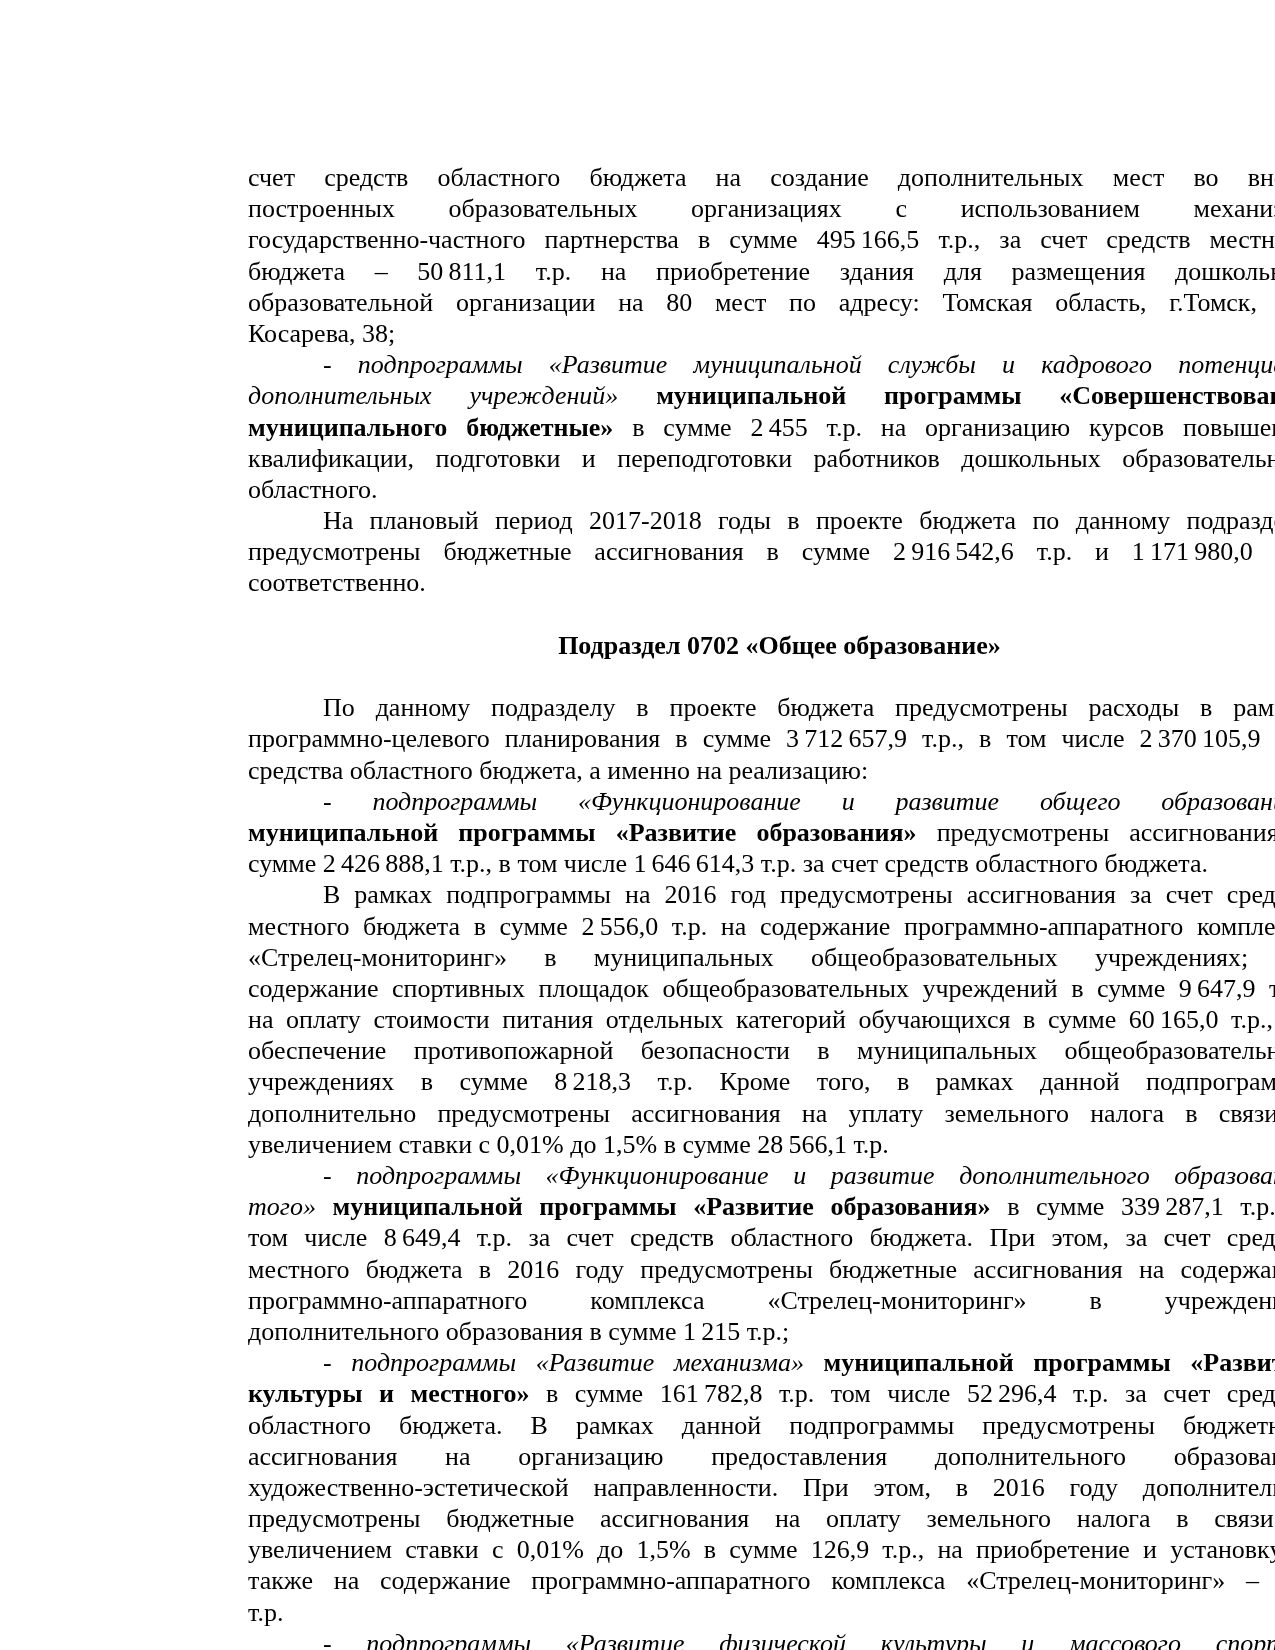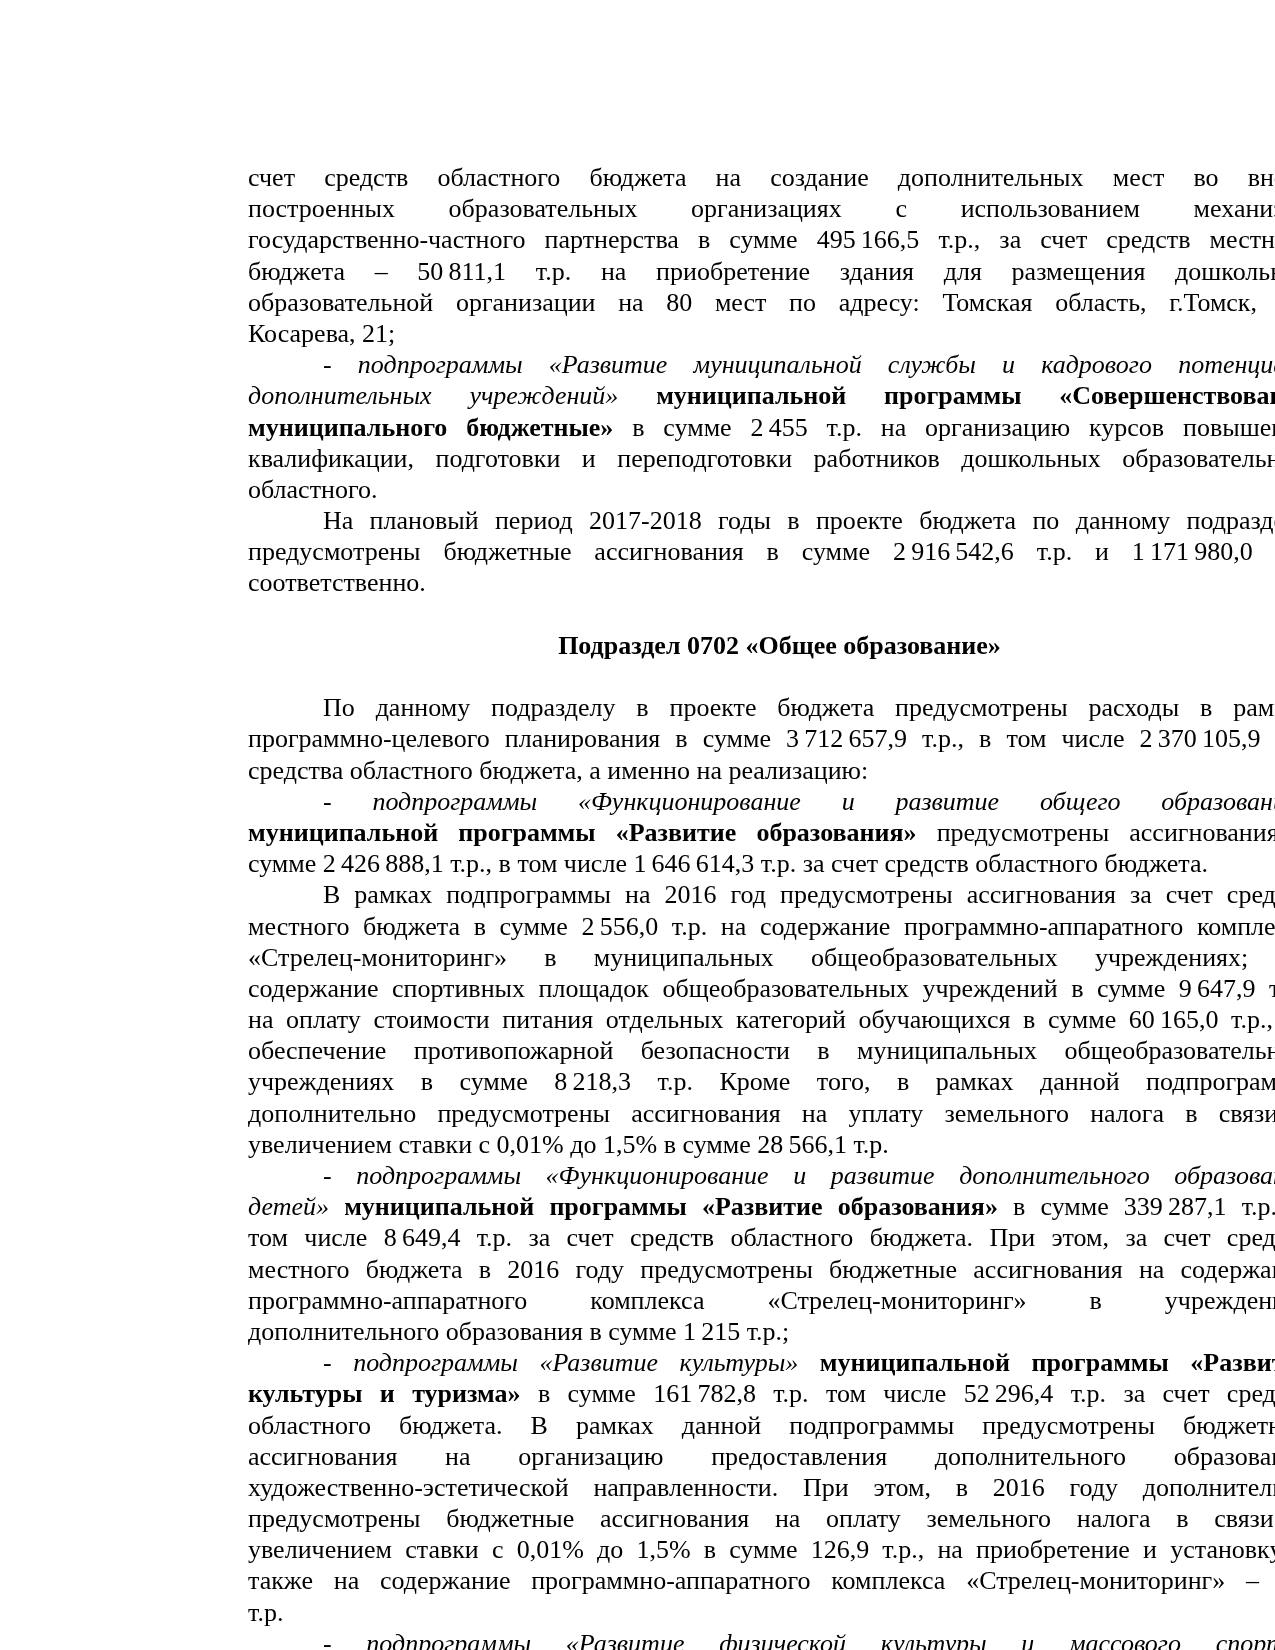--- a/index.html
+++ b/index.html
@@ -39,21 +39,21 @@
 </style>
 </head>
 <body>
 
 <div class="page">
     <div class="line j"><span class="run r">счет средств областного бюджета на создание дополнительных мест во вновь</span></div>
     <div class="line j"><span class="run r">построенных образовательных организациях с использованием механизма</span></div>
     <div class="line j"><span class="run r">государственно-частного партнерства в сумме 495 166,5 т.р., за счет средств местного</span></div>
     <div class="line j"><span class="run r">бюджета – 50 811,1 т.р. на приобретение здания для размещения дошкольной</span></div>
     <div class="line j"><span class="run r">образовательной организации на 80 мест по адресу: Томская область, г.Томск, ул.</span></div>
-    <div class="line"><span class="run r">Косарева, 21;</span></div>
+    <div class="line"><span class="run r">Косарева, 38;</span></div>
     <div class="line j ind"><span class="run i">- подпрограммы «Развитие муниципальной службы и кадрового потенциала</span></div>
     <div class="line j"><span class="run i">дополнительных учреждений» </span><span class="run b">муниципальной программы «Совершенствование</span></div>
     <div class="line j"><span class="run b">муниципального бюджетные» </span><span class="run r">в сумме 2 455 т.р. на организацию курсов повышения</span></div>
     <div class="line j"><span class="run r">квалификации, подготовки и переподготовки работников дошкольных образовательных</span></div>
     <div class="line"><span class="run r">областного.</span></div>
     <div class="line j ind"><span class="run r">На плановый период 2017-2018 годы в проекте бюджета по данному подразделу</span></div>
     <div class="line j"><span class="run r">предусмотрены бюджетные ассигнования в сумме 2 916 542,6 т.р. и 1 171 980,0 т.р.</span></div>
     <div class="line"><span class="run r">соответственно.</span></div>
     <div class="line blank"></div>
     <div class="line center">Подраздел 0702 «Общее образование»</div>
@@ -67,27 +67,27 @@
     <div class="line j ind"><span class="run r">В рамках подпрограммы на 2016 год предусмотрены ассигнования за счет средств</span></div>
     <div class="line j"><span class="run r">местного бюджета в сумме 2 556,0 т.р. на содержание программно-аппаратного комплекса</span></div>
     <div class="line j"><span class="run r">«Стрелец-мониторинг» в муниципальных общеобразовательных учреждениях; на</span></div>
     <div class="line j"><span class="run r">содержание спортивных площадок общеобразовательных учреждений в сумме 9 647,9 т.р.,</span></div>
     <div class="line j"><span class="run r">на оплату стоимости питания отдельных категорий обучающихся в сумме 60 165,0 т.р., на</span></div>
     <div class="line j"><span class="run r">обеспечение противопожарной безопасности в муниципальных общеобразовательных</span></div>
     <div class="line j"><span class="run r">учреждениях в сумме 8 218,3 т.р. Кроме того, в рамках данной подпрограммы</span></div>
     <div class="line j"><span class="run r">дополнительно предусмотрены ассигнования на уплату земельного налога в связи с</span></div>
     <div class="line"><span class="run r">увеличением ставки с 0,01% до 1,5% в сумме 28 566,1 т.р.</span></div>
     <div class="line j ind"><span class="run i">- подпрограммы «Функционирование и развитие дополнительного образования</span></div>
-    <div class="line j"><span class="run i">детей» </span><span class="run b">муниципальной программы «Развитие образования» </span><span class="run r">в сумме 339 287,1 т.р., в</span></div>
+    <div class="line j"><span class="run i">того» </span><span class="run b">муниципальной программы «Развитие образования» </span><span class="run r">в сумме 339 287,1 т.р., в</span></div>
     <div class="line j"><span class="run r">том числе 8 649,4 т.р. за счет средств областного бюджета. При этом, за счет средств</span></div>
     <div class="line j"><span class="run r">местного бюджета в 2016 году предусмотрены бюджетные ассигнования на содержание</span></div>
     <div class="line j"><span class="run r">программно-аппаратного комплекса «Стрелец-мониторинг» в учреждениях</span></div>
     <div class="line"><span class="run r">дополнительного образования в сумме 1 215 т.р.;</span></div>
-    <div class="line j ind"><span class="run i">- подпрограммы «Развитие культуры» </span><span class="run b">муниципальной программы «Развитие</span></div>
-    <div class="line j"><span class="run b">культуры и туризма» </span><span class="run r">в сумме 161 782,8 т.р. том числе 52 296,4 т.р. за счет средств</span></div>
+    <div class="line j ind"><span class="run i">- подпрограммы «Развитие механизма» </span><span class="run b">муниципальной программы «Развитие</span></div>
+    <div class="line j"><span class="run b">культуры и местного» </span><span class="run r">в сумме 161 782,8 т.р. том числе 52 296,4 т.р. за счет средств</span></div>
     <div class="line j"><span class="run r">областного бюджета. В рамках данной подпрограммы предусмотрены бюджетные</span></div>
     <div class="line j"><span class="run r">ассигнования на организацию предоставления дополнительного образования</span></div>
     <div class="line j"><span class="run r">художественно-эстетической направленности. При этом, в 2016 году дополнительно</span></div>
     <div class="line j"><span class="run r">предусмотрены бюджетные ассигнования на оплату земельного налога в связи с</span></div>
     <div class="line j"><span class="run r">увеличением ставки с 0,01% до 1,5% в сумме 126,9 т.р., на приобретение и установку, а</span></div>
     <div class="line j"><span class="run r">также на содержание программно-аппаратного комплекса «Стрелец-мониторинг» – 1 7</span></div>
     <div class="line"><span class="run r">т.р.</span></div>
     <div class="line j ind"><span class="run i">- подпрограммы «Развитие физической культуры и массового спорта»</span></div>
   </div>
 

